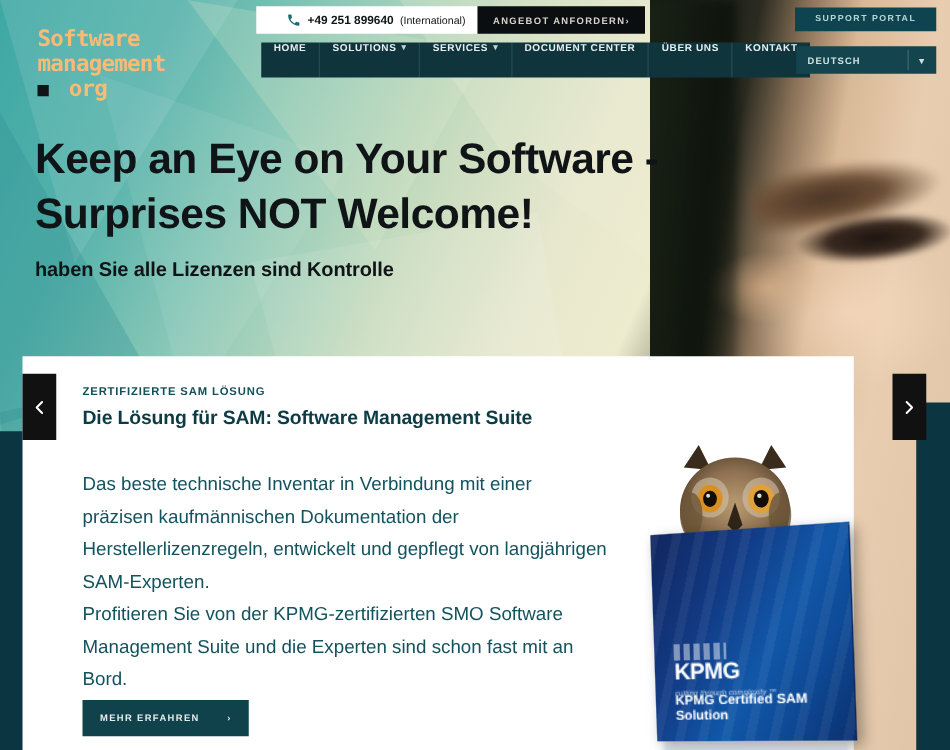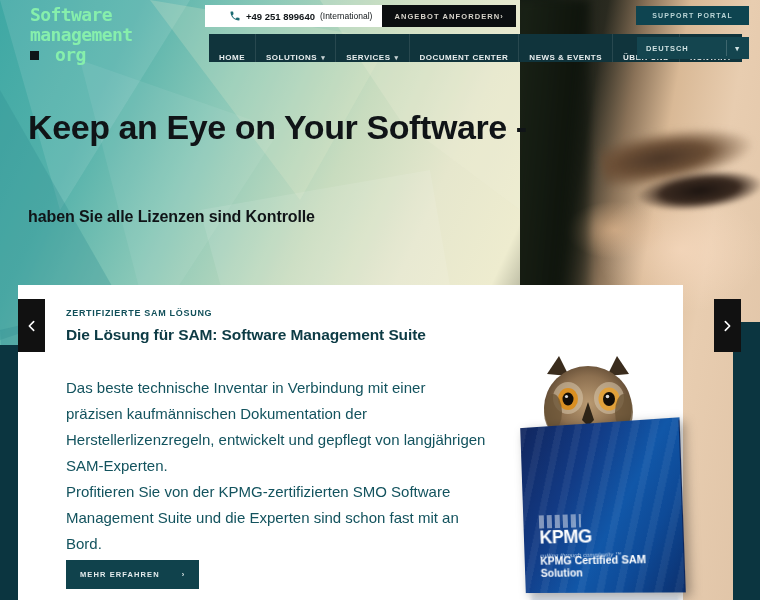--- a/index.html
+++ b/index.html
@@ -49,22 +49,22 @@
   
   .bg-teal {
     position: absolute; left: 0; top: 0; width: 520px; height: 600px;
     background:
       linear-gradient(115deg, #3fa8a4 0%, #55b2ab 18%, #8cc9b8 34%, #c8dcbf 52%, #e6e7cd 66%, #eeeccf 78%, rgba(238,236,207,0.2) 92%, rgba(238,236,207,0) 100%);
   }
   .bg-teal svg { position: absolute; inset: 0; width: 520px; height: 600px; }
 
   
   .logo {
-    position: absolute; left: 30px; top: 5px;
-    color: #86efac;
+    position: absolute; left: 30px; top: 22px;
+    color: #fdba74;
     font-family: "DejaVu Sans Mono", monospace;
     font-weight: bold;
     font-size: 18px;
     line-height: 20px;
     letter-spacing: -0.6px;
   }
   .logo .l3 { display: flex; align-items: center; gap: 16px; }
   .logo .sq { width: 9px; height: 9px; background: #0f1417; display: inline-block; }
 
   
@@ -106,21 +106,21 @@
   }
 
   
   .mainnav {
     position: absolute; left: 209px; top: 34px;
     height: 28px;
     background: #10343c;
     display: flex; align-items: stretch;
   }
   .navitem {
-    display: flex; align-items: flex-end; gap: 4px;
+    display: flex; align-items: flex-start; gap: 4px;
     padding: 0 10px;
     color: #e8eeef;
     font-size: 8px;
     font-weight: bold;
     letter-spacing: 0.5px;
     white-space: nowrap;
     border-right: 1px solid rgba(255,255,255,0.10);
   }
   .navitem:last-child { border-right: none; }
   .caret { font-size: 7px; opacity: 0.85; }
@@ -335,38 +335,36 @@
       <span class="caret">▾</span>
     </div>
     <div class="navitem">
       <span>SERVICES</span>
       <span class="caret">▾</span>
     </div>
     <div class="navitem">
       <span>DOCUMENT CENTER</span>
     </div>
     <div class="navitem">
-      <span>NEWS &amp; EVENTS</span>
-    </div>
-    <div class="navitem">
       <span>ÜBER UNS</span>
     </div>
     <div class="navitem">
       <span>KONTAKT</span>
     </div>
   </nav>
 
   <div class="langsel">
     <span>DEUTSCH</span>
     <span class="div"></span>
     <span>▾</span>
   </div>
 
   <div class="hero-h1">
     <div>Keep an Eye on Your Software -</div>
+    <div>Surprises NOT Welcome!</div>
   </div>
   <div class="hero-sub">
     <div>haben Sie alle Lizenzen sind Kontrolle</div>
   </div>
 
   <div class="sidebar-teal-left"></div>
   <div class="sidebar-teal-right"></div>
 
   <div class="card">
     <div class="eyebrow">ZERTIFIZIERTE SAM LÖSUNG</div>

